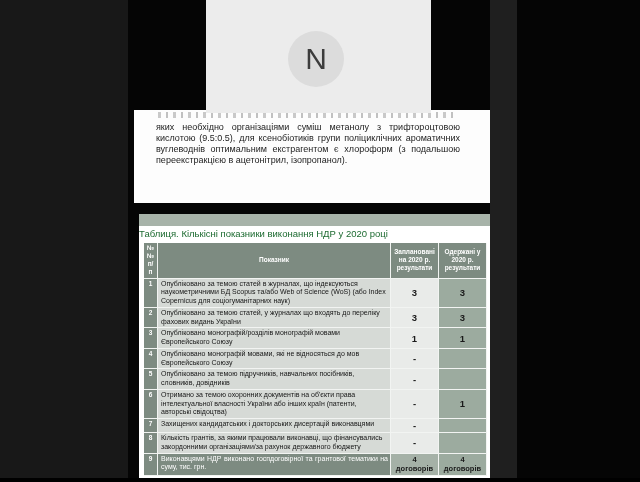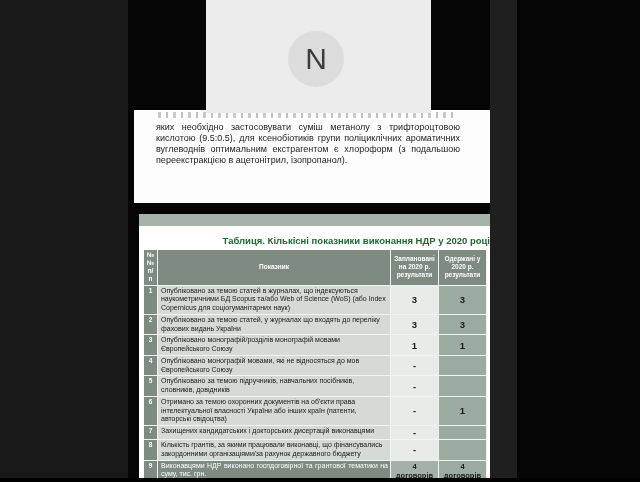--- a/index.html
+++ b/index.html
@@ -27,21 +27,21 @@
   .avatar{
     position:absolute;left:82px;top:31px;width:56px;height:56px;border-radius:50%;
     background:#dcdcdc;display:flex;align-items:center;justify-content:center;
   }
   .avatar span{font-size:30px;color:#3c3c3c;}
 
   
   .slide-strip{position:absolute;left:139px;top:214px;width:351px;height:12px;background:#a7b3a9;}
   .slide{position:absolute;left:139px;top:226px;width:351px;height:252px;background:#ffffff;}
   .slide-title{
-    margin-top:9px;text-align:right;font-weight:bold;font-size:9.5px;color:#1d6b31;
+    margin-top:2px;text-align:left;font-weight:normal;font-size:9.5px;color:#1d6b31;
   }
   table{
     border-collapse:separate;border-spacing:0;table-layout:fixed;
     width:343px;margin:4px 0 0 5px;
   }
   td,th{border-right:1px solid #f2f4f2;border-bottom:1px solid #f2f4f2;padding:1px 2px;box-sizing:border-box;}
   thead th{
     background:#7d8b81;color:#fff;font-size:6.5px;font-weight:bold;
     text-align:center;vertical-align:middle;height:31px;line-height:1.25;
   }
@@ -55,21 +55,21 @@
 </style>
 </head>
 <body>
 
 <div class="stage">
   <div class="left-band"></div>
   <div class="right-band"></div>
 
   <div class="page1">
     <div class="cut-line"></div>
-    <p>яких необхідно застосовувати суміш метанолу з трифтороцтовою кислотою (9.5:0.5), для ксенобіотиків групи поліциклічних ароматичних вуглеводнів оптимальним екстрагентом є хлороформ (з подальшою переекстракцією в ацетонітрил, ізопропанол).</p>
+    <p>яких необхідно організаціями суміш метанолу з трифтороцтовою кислотою (9.5:0.5), для ксенобіотиків групи поліциклічних ароматичних вуглеводнів оптимальним екстрагентом є хлороформ (з подальшою переекстракцією в ацетонітрил, ізопропанол).</p>
   </div>
 
   <div class="participant-card">
     <div class="avatar">
       <span>N</span>
     </div>
   </div>
 
   <div class="slide-strip"></div>
 

